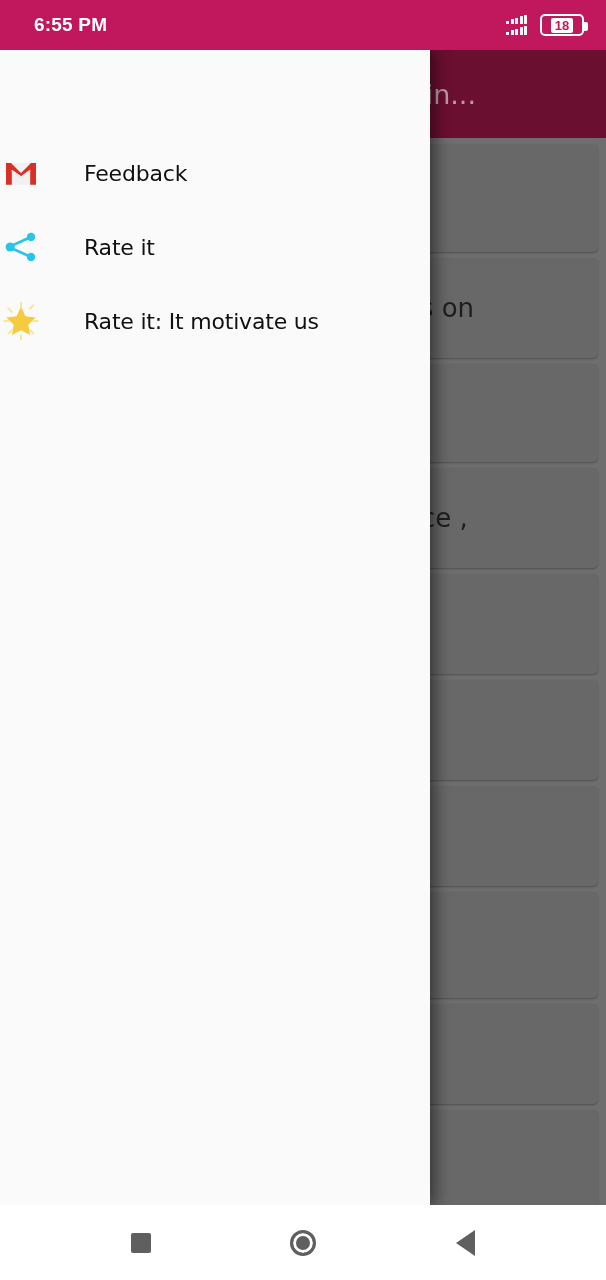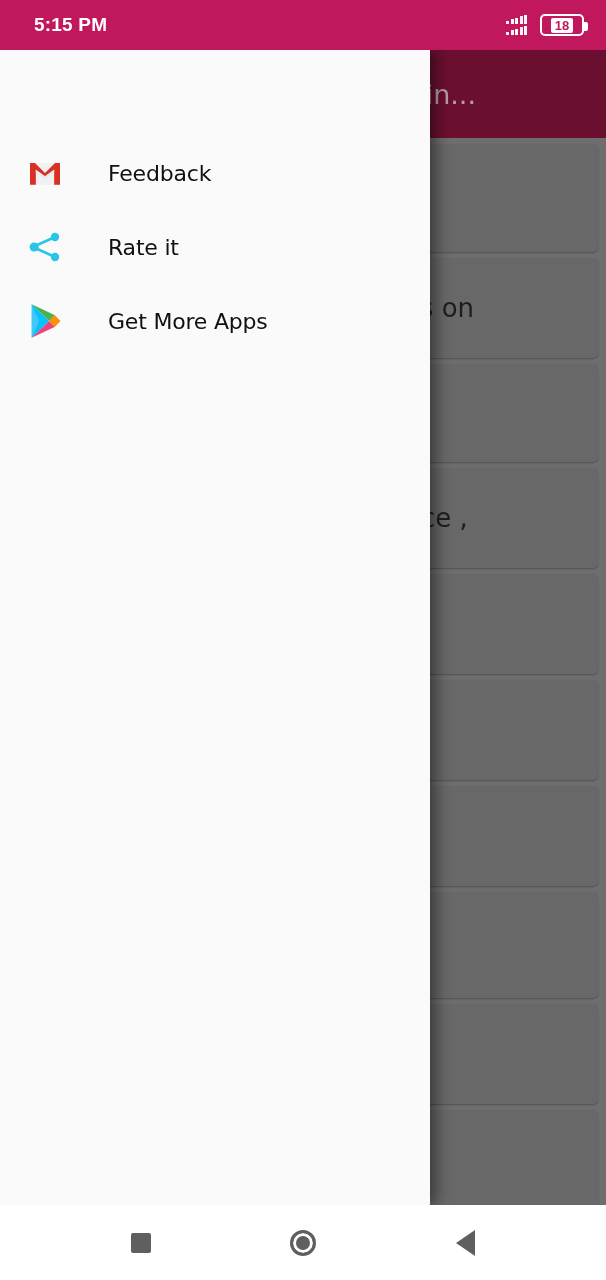--- a/index.html
+++ b/index.html
@@ -92,21 +92,21 @@
     padding:42px 18px 0 0;
   }
   #drawer-title {
     font-family:"DejaVu Sans", sans-serif;
     font-size:30px; line-height:1.15; color:#0d0d0d;
     white-space:pre-line; margin-left:-4px;
   }
   #drawer-menu { margin-top:86px; }
   .menu-item {
     display:flex; align-items:center;
-    height:74px; padding-left:24px;
+    height:74px; 
     cursor:pointer;
   }
   .menu-icon {
     width:42px; height:42px; flex:0 0 42px;
     display:flex; align-items:center; justify-content:center;
   }
   .menu-label {
     margin-left:42px; font-size:22px; color:#111;
     font-family:"DejaVu Sans", sans-serif; letter-spacing:-0.2px;
   }
@@ -175,21 +175,21 @@
         <div class="bg-card" style="height: 100px;">
           <div class="bg-card-text">ns</div>
         </div>
         <div class="bg-card" style="height: 100px;">
           <div class="bg-card-text"></div>
         </div>
       </div>
   </div>
 
   <div id="statusbar">
-    <div id="status-time">5:15 PM</div>
+    <div id="status-time">6:55 PM</div>
     <div id="status-right">
       <div class="sig-stack">
         <div class="sig-row">
             <i></i>
             <i></i>
             <i></i>
             <i></i>
             <i></i>
           </div>
         <div class="sig-row">
@@ -225,28 +225,32 @@
               <circle cx="36" cy="36" r="5" fill="#29c5e8"></circle>
               <circle cx="11" cy="24" r="5.5" fill="#29c5e8"></circle>
               <path d="M14 22l20-9M14 26l20 9" stroke="#29c5e8" stroke-width="3.2" fill="none" stroke-linecap="round"></path>
             </svg>
           </span>
           <span class="menu-label">Rate it</span>
         </div>
         <div class="menu-item">
           <span class="menu-icon">
             <svg viewBox="0 0 48 48" width="40" height="40">
-              <path d="M8 4l21 20L8 44z" fill="#00c3ff"></path>
-              <path d="M8 4l21 20 7-6.8z" fill="#4caf50"></path>
-              <path d="M8 44l21-20 7 6.8z" fill="#e8437a"></path>
-              <path d="M29 24l7-6.8 6.5 6.8-6.5 6.8z" fill="#ff8f00"></path>
-              <path d="M8 4l0 40 9-20z" fill="#7ec8f2" opacity=".55"></path>
+              <path d="M24 2L24 7" stroke="#f8e59a" stroke-width="2.4" stroke-linecap="round"></path>
+              <path d="M24 41L24 46" stroke="#f8e59a" stroke-width="2.4" stroke-linecap="round"></path>
+              <path d="M4 24L9 24" stroke="#f8e59a" stroke-width="2.4" stroke-linecap="round"></path>
+              <path d="M39 24L44 24" stroke="#f8e59a" stroke-width="2.4" stroke-linecap="round"></path>
+              <path d="M9 9L13 13" stroke="#f8e59a" stroke-width="2.4" stroke-linecap="round"></path>
+              <path d="M35 9L39 5" stroke="#f8e59a" stroke-width="2.4" stroke-linecap="round"></path>
+              <path d="M9 39L13 35" stroke="#f8e59a" stroke-width="2.4" stroke-linecap="round"></path>
+              <path d="M35 35L39 39" stroke="#f8e59a" stroke-width="2.4" stroke-linecap="round"></path>
+              <path d="M24 7l5.4 11.2 12.2 1.7-8.9 8.6 2.2 12.2L24 35l-10.9 5.7 2.2-12.2-8.9-8.6 12.2-1.7z" fill="#f5cb3f"></path>
             </svg>
           </span>
-          <span class="menu-label">Get More Apps</span>
+          <span class="menu-label">Rate it: It motivate us</span>
         </div>
       </div>
   </div>
 
   <div id="navbar">
     <div class="nav-btn">
       <div class="nav-square"></div>
     </div>
     <div class="nav-btn">
       <div class="nav-circle"></div>

